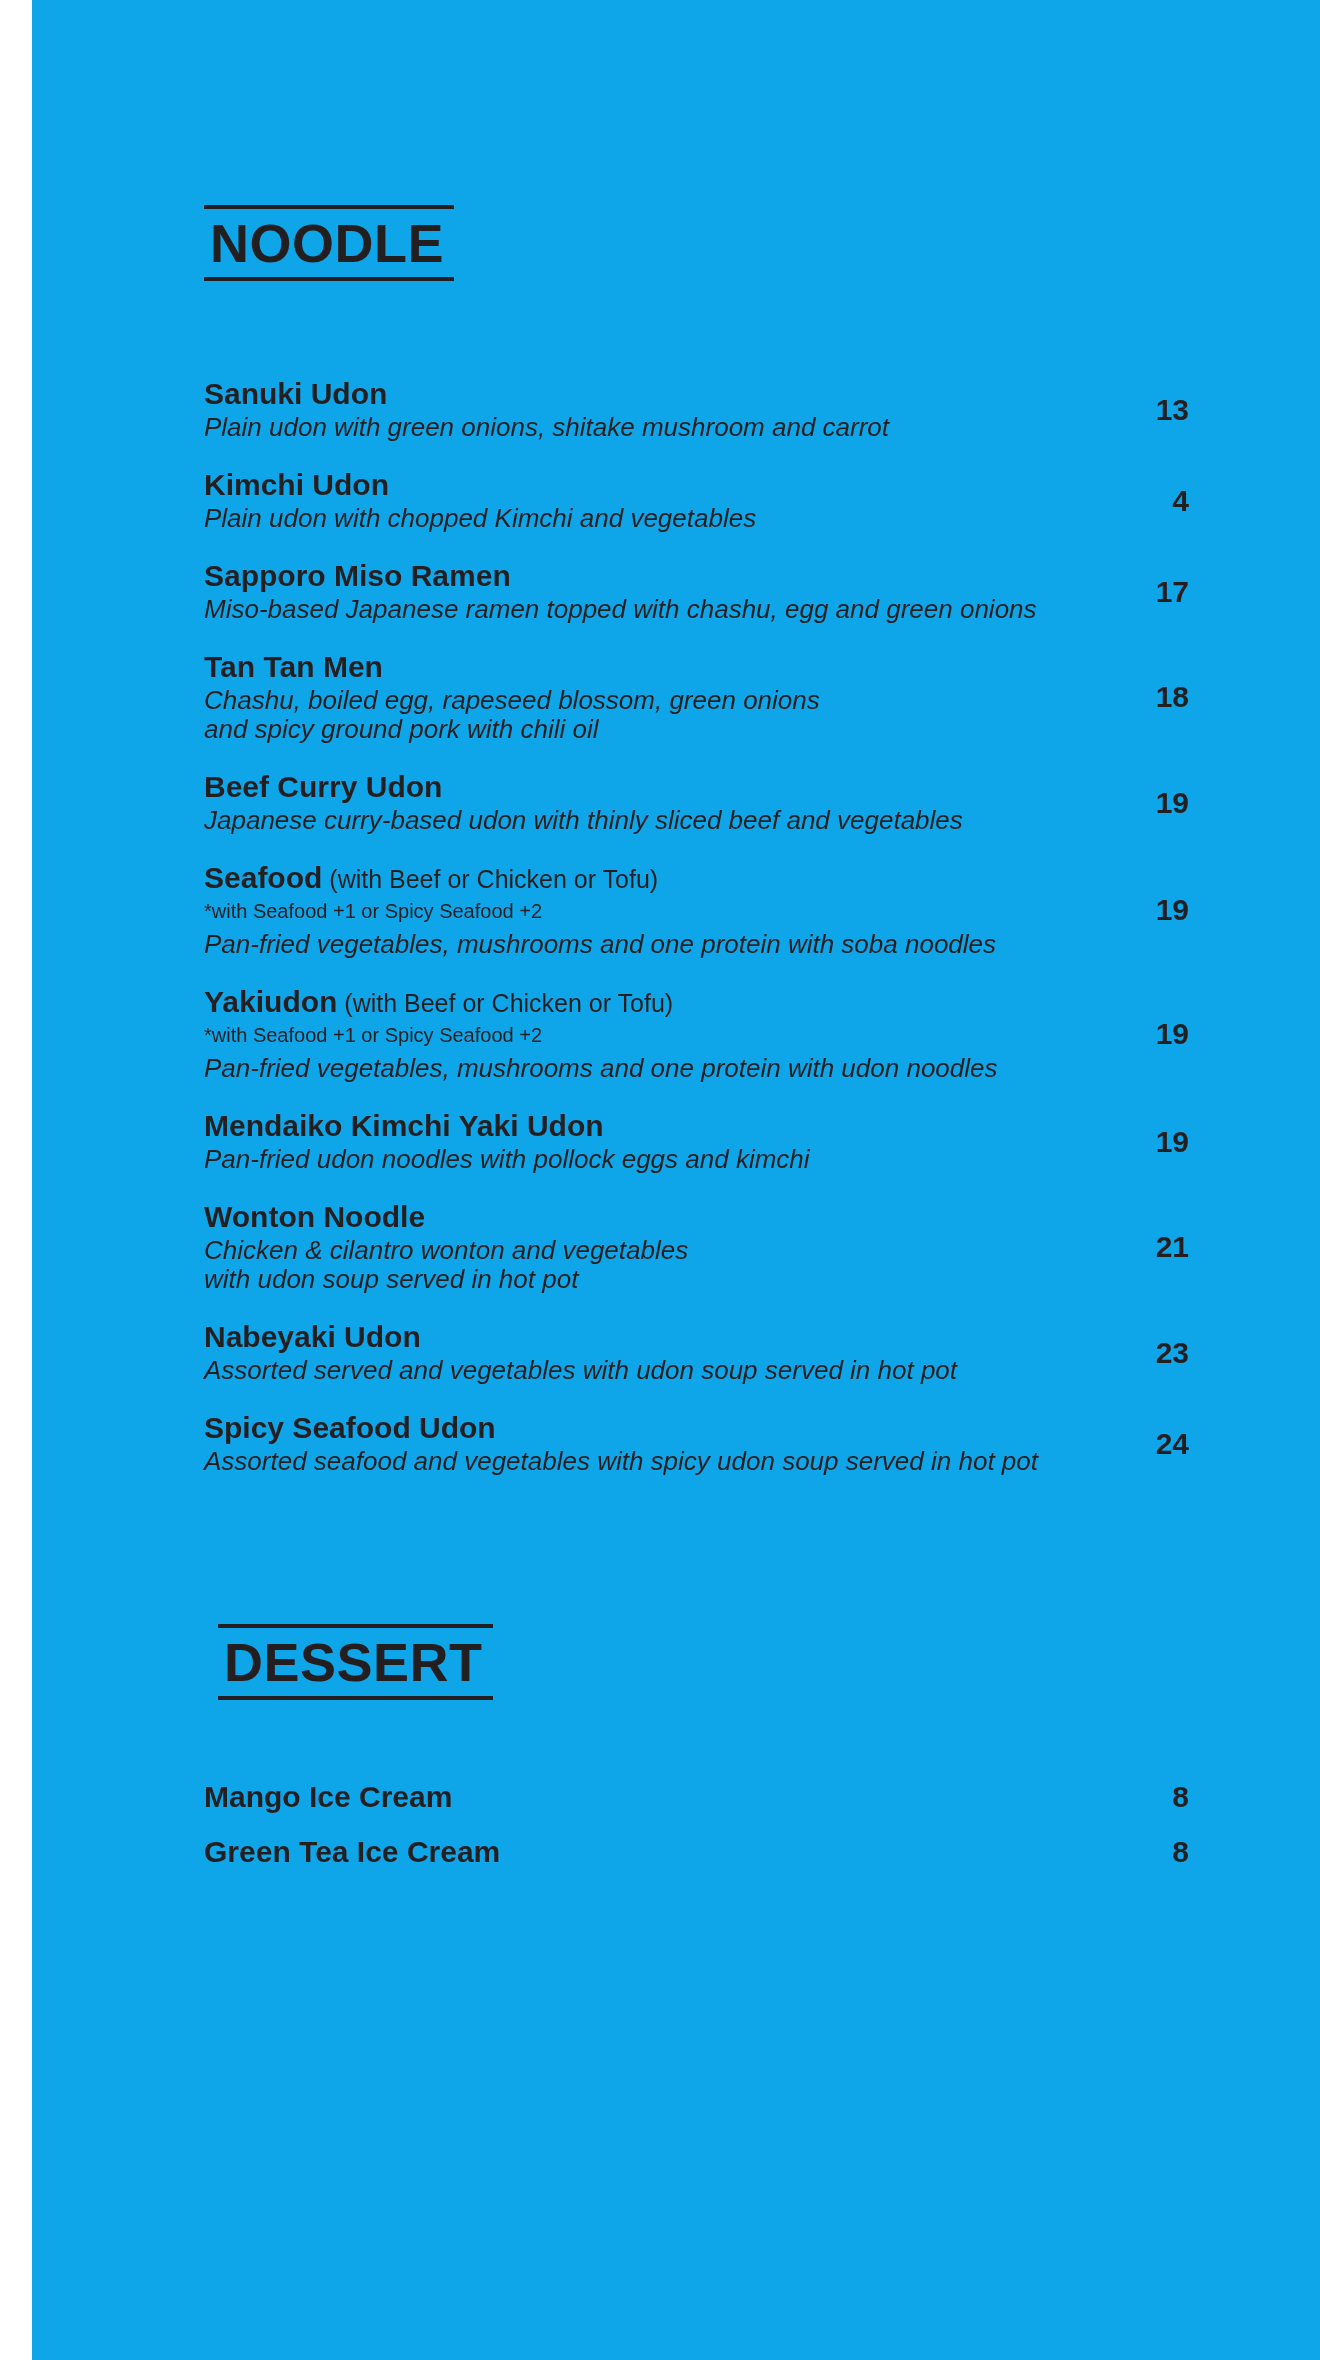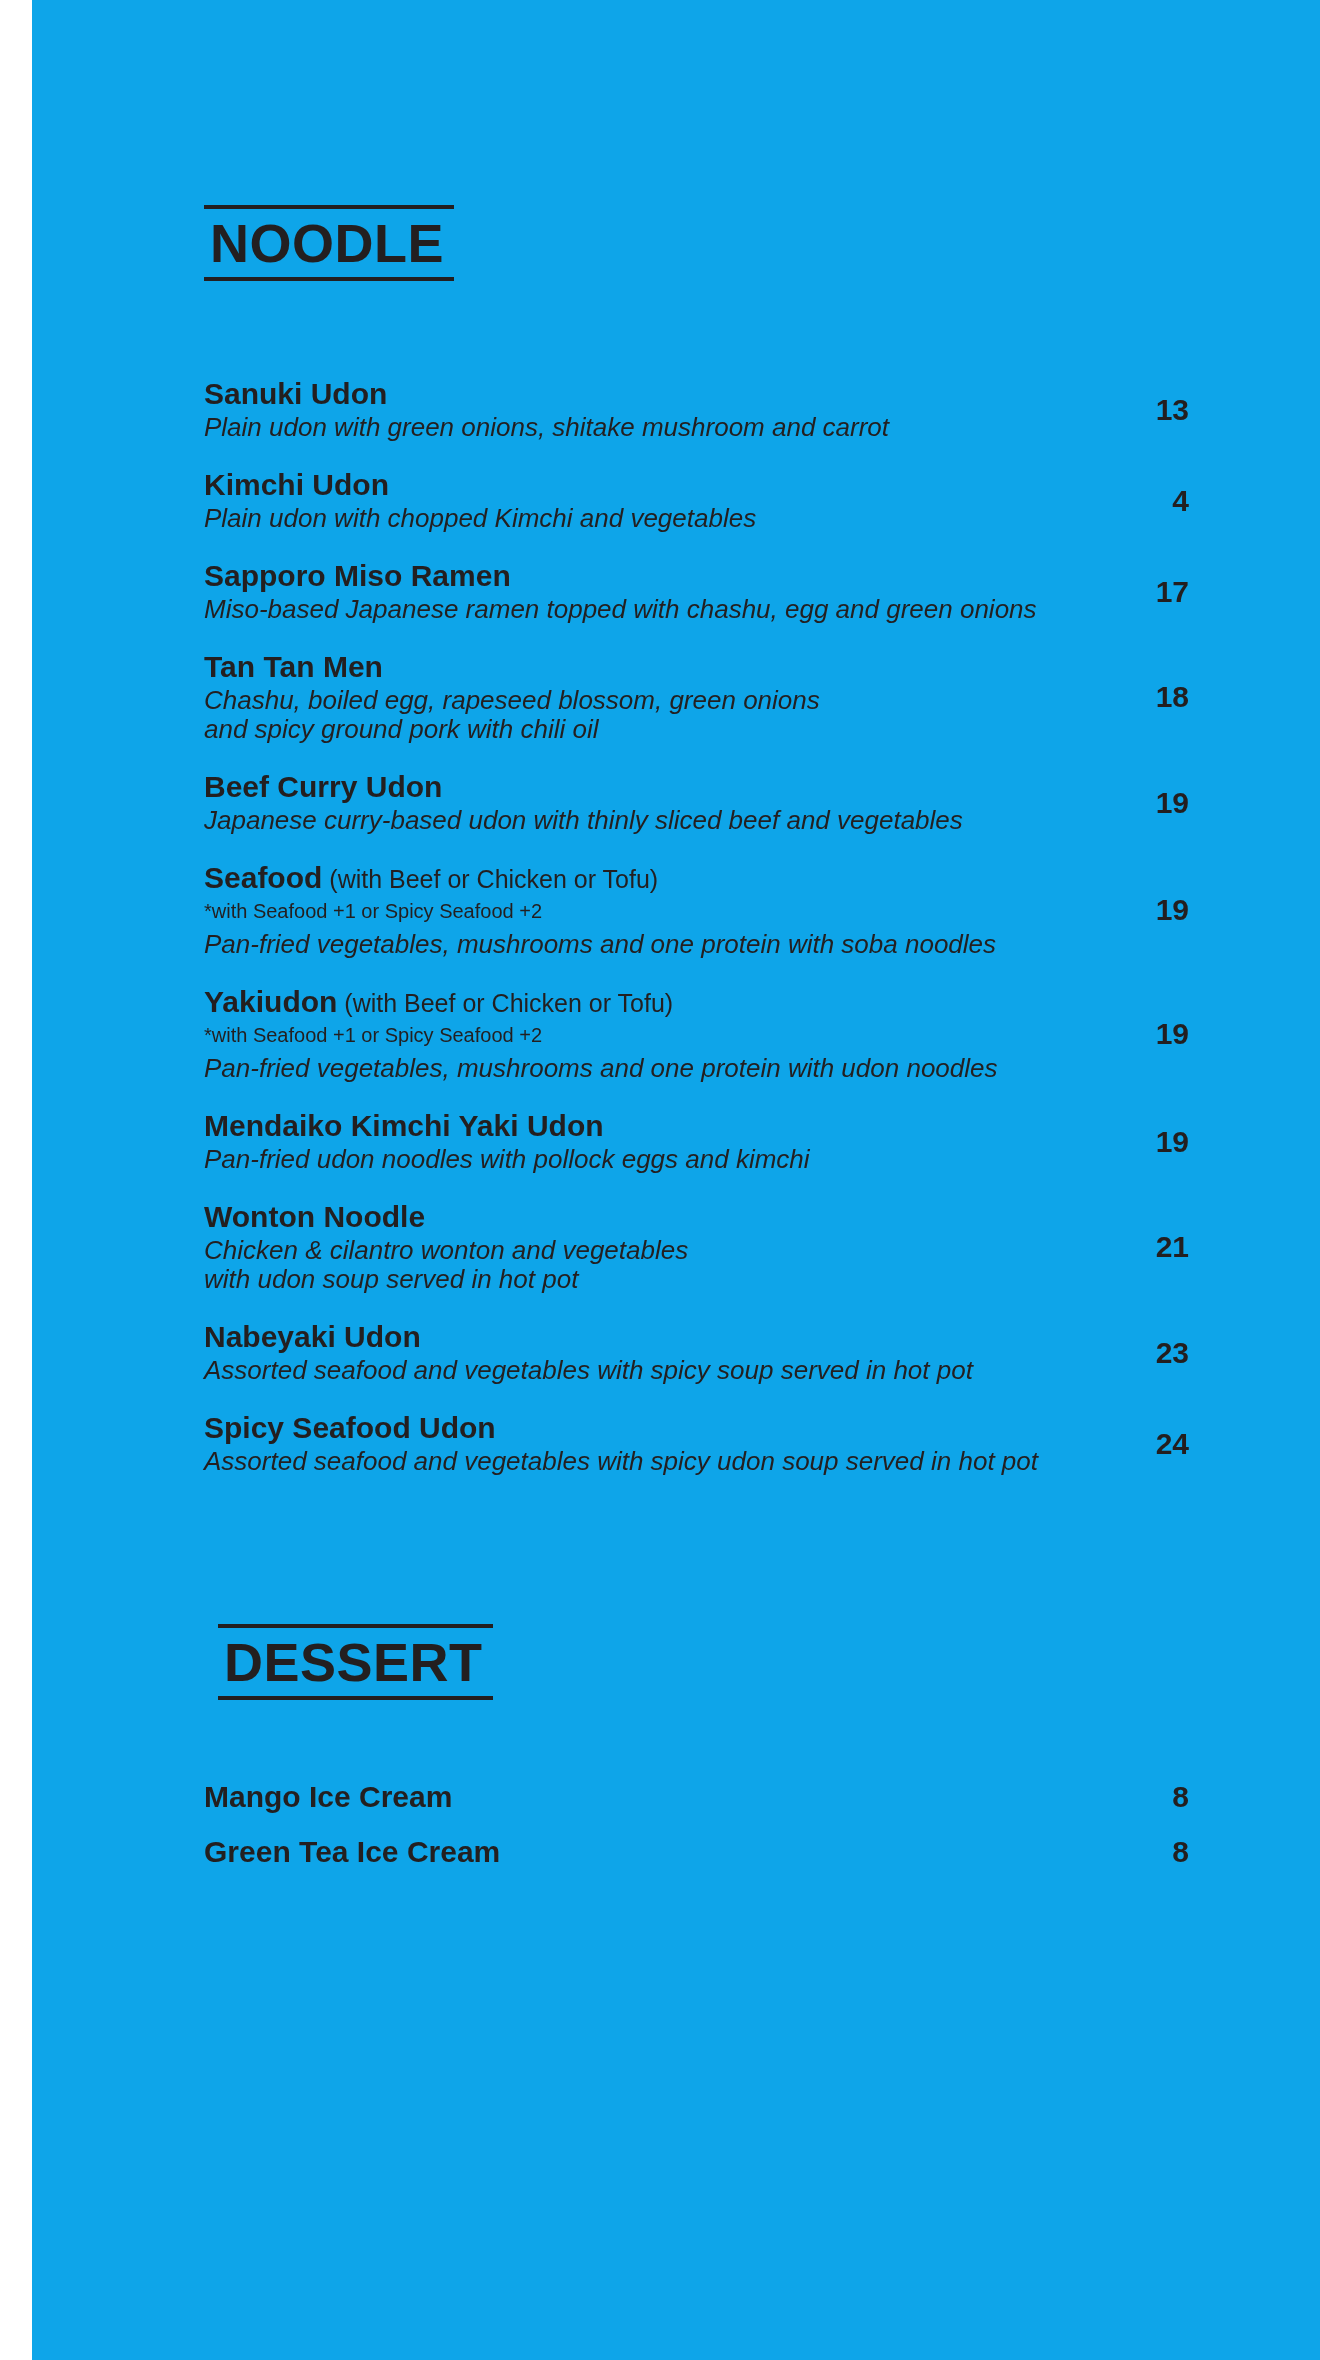--- a/index.html
+++ b/index.html
@@ -188,21 +188,21 @@
                 <div class="desc-line">with udon soup served in hot pot</div>
               </div>
     </div>
     <div class="item-price">21</div>
   </div>
           <div class="menu-item">
     <div class="item-text">
       <div class="item-name"><span class="name-main">Nabeyaki Udon</span></div>
 
       <div class="item-desc">
-                <div class="desc-line">Assorted seafood and vegetables with spicy soup served in hot pot</div>
+                <div class="desc-line">Assorted served and vegetables with udon soup served in hot pot</div>
               </div>
     </div>
     <div class="item-price">23</div>
   </div>
           <div class="menu-item">
     <div class="item-text">
       <div class="item-name"><span class="name-main">Spicy Seafood Udon</span></div>
 
       <div class="item-desc">
                 <div class="desc-line">Assorted seafood and vegetables with spicy udon soup served in hot pot</div>

